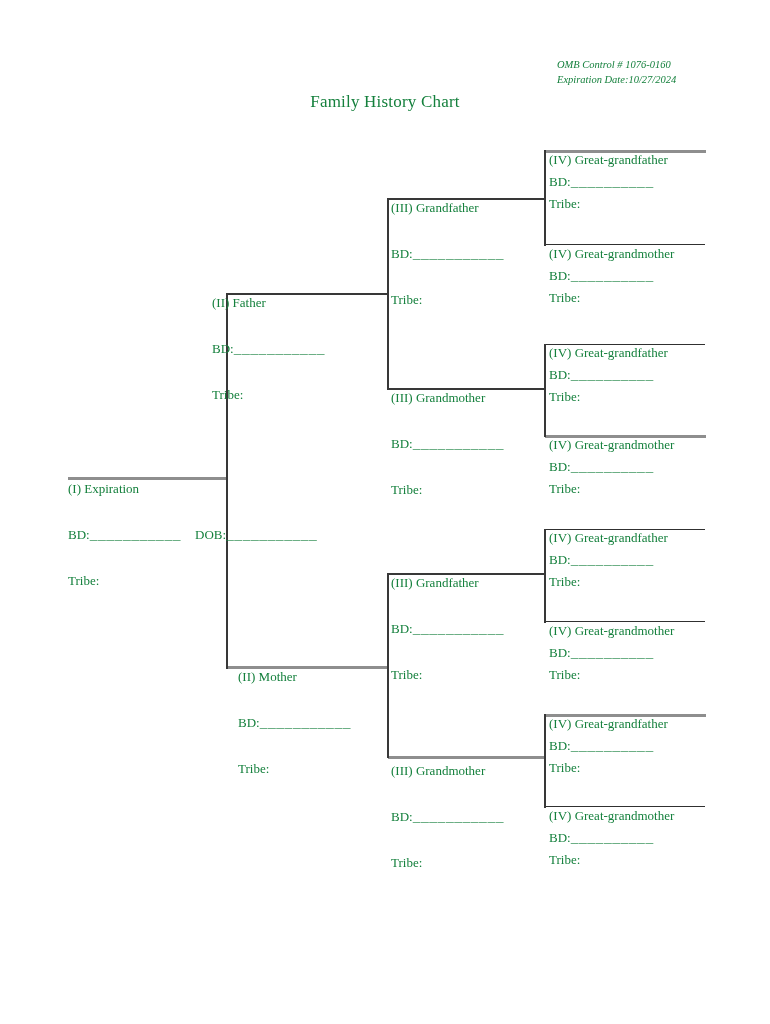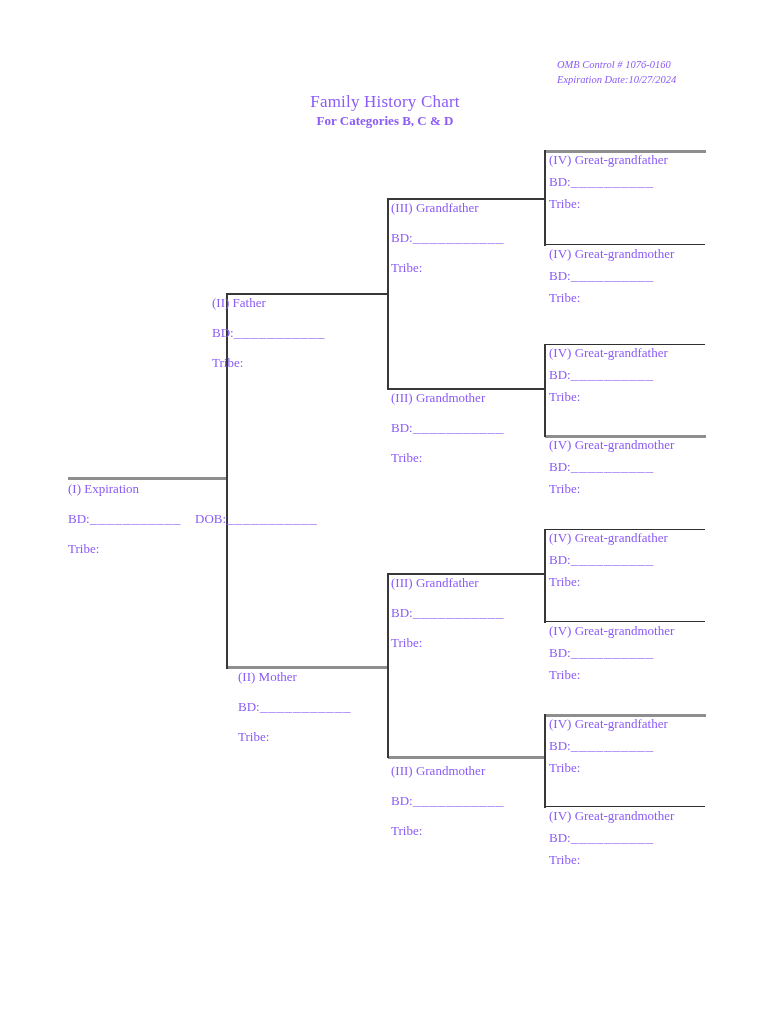--- a/index.html
+++ b/index.html
@@ -1,21 +1,21 @@
 <!DOCTYPE html>
 <html><head>
 <meta charset="utf-8">
 <style>
   html,body{margin:0;padding:0;background:#ffffff;}
   .page{
     position:relative;
     width:770px;height:916px;
     background:#ffffff;
     font-family:"Liberation Serif", serif;
-    color:#8b5cf6;
+    color:#15803d;
     overflow:hidden;
   }
   
   .omb{
     position:absolute;left:557px;top:57px;
     font-style:italic;font-size:10.5px;line-height:15px;
     white-space:nowrap;
   }
   .title-wrap{
     position:absolute;left:0;top:93px;width:770px;
@@ -24,37 +24,36 @@
   .title-main{font-size:17px;font-weight:normal;line-height:18px;letter-spacing:0.2px;}
   .title-sub{font-size:13px;font-weight:bold;line-height:15px;margin-top:2px;}
   
   .hline{position:absolute;height:2px;background:#383838;}
   .hline.thin{height:1px;background:#303030;}
   .hline.thick{height:3px;background:#8e8e8e;}
   .vline{position:absolute;width:2px;background:#383838;}
   
   .person{position:absolute;font-size:13px;white-space:nowrap;}
   .person .row{height:14px;line-height:14px;}
-  .lvl-big .row + .row{margin-top:16px;}
+  .lvl-big .row + .row{margin-top:32px;}
   .lvl-small .row + .row{margin-top:8px;}
   .gap{display:inline-block;width:14px;}
   .blank{letter-spacing:0.5px;font-family:Liberation Mono, monospace;}
 </style>
 </head>
 <body>
 
 <div class="page">
 
   <div class="omb">
     <div>OMB Control # 1076-0160</div>
     <div>Expiration Date:10/27/2024</div>
   </div>
   <div class="title-wrap">
     <div class="title-main">Family History Chart</div>
-    <div class="title-sub">For Categories B, C &amp; D</div>
   </div>
 
   <div class="hline thick" style="left:68px;top:477px;width:159px;"></div>
   <div class="hline" style="left:227px;top:293px;width:161px;"></div>
   <div class="hline thick" style="left:227px;top:666px;width:161px;"></div>
   <div class="hline" style="left:388px;top:198px;width:157px;"></div>
   <div class="hline" style="left:388px;top:388px;width:157px;"></div>
   <div class="hline" style="left:388px;top:573px;width:157px;"></div>
   <div class="hline thick" style="left:388px;top:756px;width:157px;"></div>
   <div class="hline thick" style="left:545px;top:150px;width:161px;"></div>

